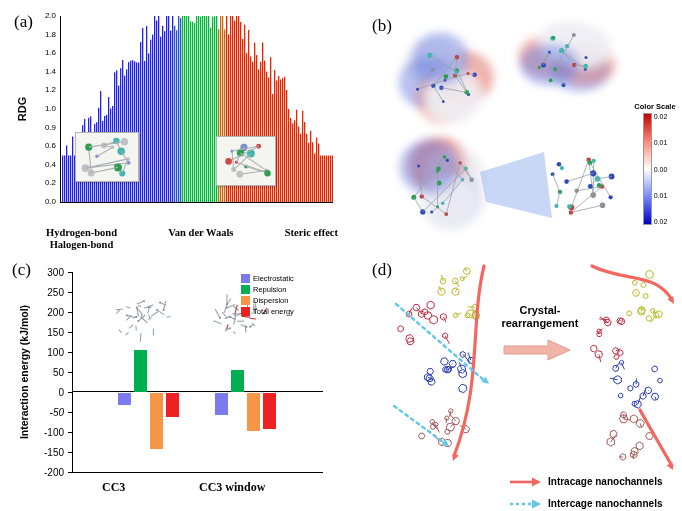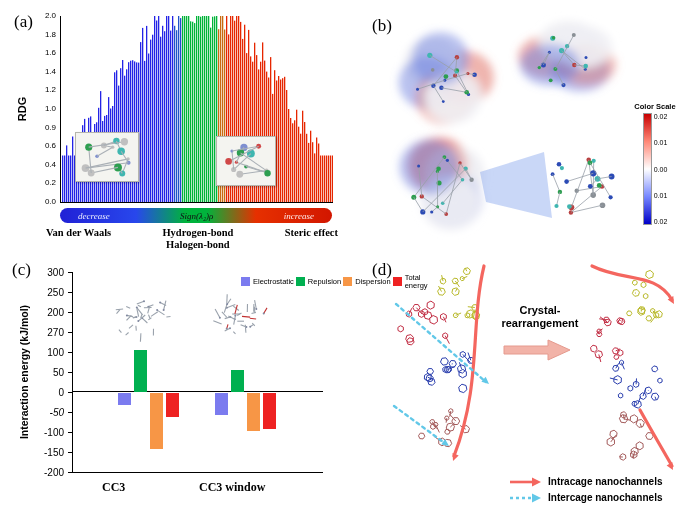--- a/index.html
+++ b/index.html
@@ -49,35 +49,35 @@
   .panel-c{left:8px;top:258px;width:352px;height:252px;}
   .panel-c .panel-label{left:4px;top:2px;}
   .c-ylabel{position:absolute;left:-84px;top:108px;width:200px;height:12px;line-height:12px;
             text-align:center;font-size:10.5px;font-weight:bold;transform:rotate(-90deg);}
   #c-yticks{position:absolute;left:30px;top:14px;width:34px;height:200px;}
   .c-ytick{position:absolute;left:0;width:26px;text-align:right;font-size:10px;line-height:1;}
   .c-ytickmark{position:absolute;left:30px;width:4px;height:1px;background:#000;}
   #c-plot{position:absolute;left:64px;top:14px;width:250px;height:200px;
           border-left:1.5px solid #000;border-bottom:1px solid #000;}
   #c-mols{position:absolute;left:0;top:0;width:250px;height:200px;}
-  #c-legend{position:absolute;left:168px;top:2px;display:flex;flex-direction:row;gap:2px;}
+  #c-legend{position:absolute;left:168px;top:2px;display:flex;flex-direction:column;gap:2px;}
   .c-legend-item{display:flex;align-items:center;gap:3px;font-size:7.5px;line-height:1;}
   .c-swatch{width:9px;height:9px;flex:0 0 9px;}
   .c-xlabel{position:absolute;top:222px;width:90px;text-align:left;
             font:bold 12px "Liberation Serif",serif;}
 
   
   .panel-d{left:360px;top:252px;width:322px;height:259px;}
   .panel-d .panel-label{left:12px;top:8px;}
   #d-left{position:absolute;left:30px;top:12px;width:118px;height:205px;}
   #d-right{position:absolute;left:224px;top:8px;width:96px;height:218px;}
   .d-process{position:absolute;left:138px;top:52px;width:84px;text-align:center;
              font-weight:bold;font-size:11px;line-height:1.15;}
   .d-fat-arrow{position:absolute;left:142px;top:86px;width:70px;height:24px;}
-  .d-legend{position:absolute;left:148px;top:224px;display:flex;flex-direction:column;gap:5px;
+  .d-legend{position:absolute;left:148px;top:224px;display:flex;flex-direction:column;gap:11px;
             font-weight:bold;font-size:10px;}
   .d-legend-item{display:flex;align-items:center;gap:6px;}
   .d-legend-item svg{flex:0 0 34px;}
 </style>
 </head>
 <body>
 
 <div class="canvas">
 
   <section class="panel panel-a">
@@ -285,31 +285,26 @@
             <line x1="16.11962448559671" y1="29.216306584362137" x2="14.446141975308642" y2="11.315715020576132" stroke="#aab0b6" stroke-width="1"></line>
             <circle cx="14.4" cy="11.3" r="1.5" fill="#7f8fd0"></circle>
             <line x1="14.446141975308642" y1="11.315715020576132" x2="40.24333847736626" y2="6.833333333333333" stroke="#aab0b6" stroke-width="1"></line>
             <circle cx="40.2" cy="6.8" r="2.4" fill="#d04848"></circle>
             <line x1="40.24333847736626" y1="6.833333333333333" x2="11.196399176954731" y2="21.417309670781897" stroke="#aab0b6" stroke-width="1"></line>
             <circle cx="11.2" cy="21.4" r="3.2" fill="#d04848"></circle>
             <circle cx="48.8" cy="32.9" r="3.1" fill="#2d9e50"></circle>
           </svg>
       </div>
     </div>
-    <div class="a-colorbar">
-      <span style="color:#eaeaff;">decrease</span>
-      <span>Sign(λ₂)ρ</span>
-      <span style="color:#ffeaea;">increase</span>
-    </div>
     <div class="a-regions">
-      <div>Van der Waals</div>
       <div>
         <div>Hydrogen-bond</div>
         <div>Halogen-bond</div>
       </div>
+      <div>Van der Waals</div>
       <div>Steric effect</div>
     </div>
   </section>
 
   <section class="panel panel-b">
     <div class="panel-label">(b)</div>
     <svg id="b-blobs" viewBox="0 0 262 246">
       <defs>
         <filter id="blurB" x="-40%" y="-40%" width="180%" height="180%">
           <feGaussianBlur stdDeviation="4"></feGaussianBlur>
@@ -470,21 +465,21 @@
   <section class="panel panel-c">
     <div class="panel-label">(c)</div>
     <div class="c-ylabel">Interaction energy (kJ/mol)</div>
     <div id="c-yticks">
         <div class="c-ytick" style="top: -4.5px;">300</div>
         <div class="c-ytickmark" style="top: 0px;"></div>
         <div class="c-ytick" style="top: 15.5px;">250</div>
         <div class="c-ytickmark" style="top: 20px;"></div>
         <div class="c-ytick" style="top: 35.5px;">200</div>
         <div class="c-ytickmark" style="top: 40px;"></div>
-        <div class="c-ytick" style="top: 55.5px;">270</div>
+        <div class="c-ytick" style="top: 55.5px;">150</div>
         <div class="c-ytickmark" style="top: 60px;"></div>
         <div class="c-ytick" style="top: 75.5px;">100</div>
         <div class="c-ytickmark" style="top: 80px;"></div>
         <div class="c-ytick" style="top: 95.5px;">50</div>
         <div class="c-ytickmark" style="top: 100px;"></div>
         <div class="c-ytick" style="top: 115.5px;">0</div>
         <div class="c-ytickmark" style="top: 120px;"></div>
         <div class="c-ytick" style="top: 135.5px; font-style: italic;">-50</div>
         <div class="c-ytickmark" style="top: 140px;"></div>
         <div class="c-ytick" style="top: 155.5px;">-100</div>

